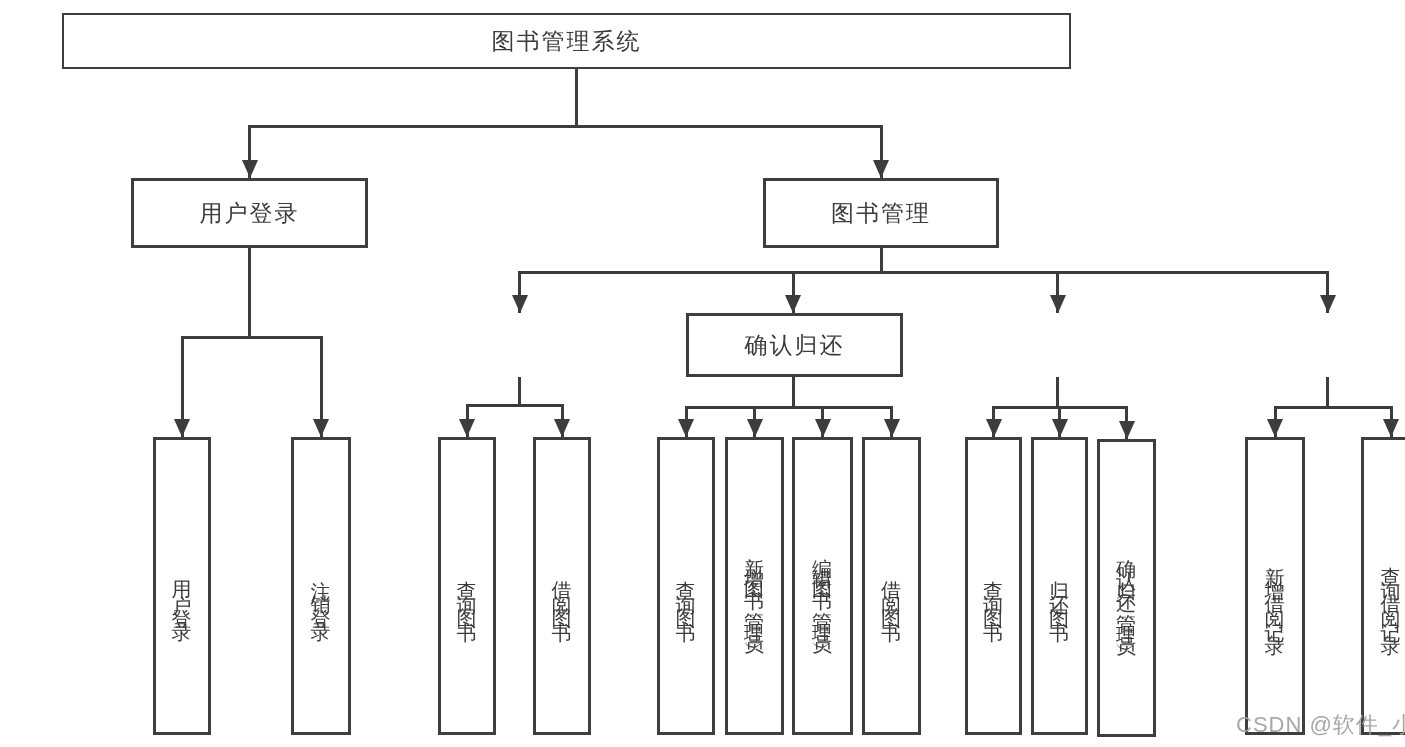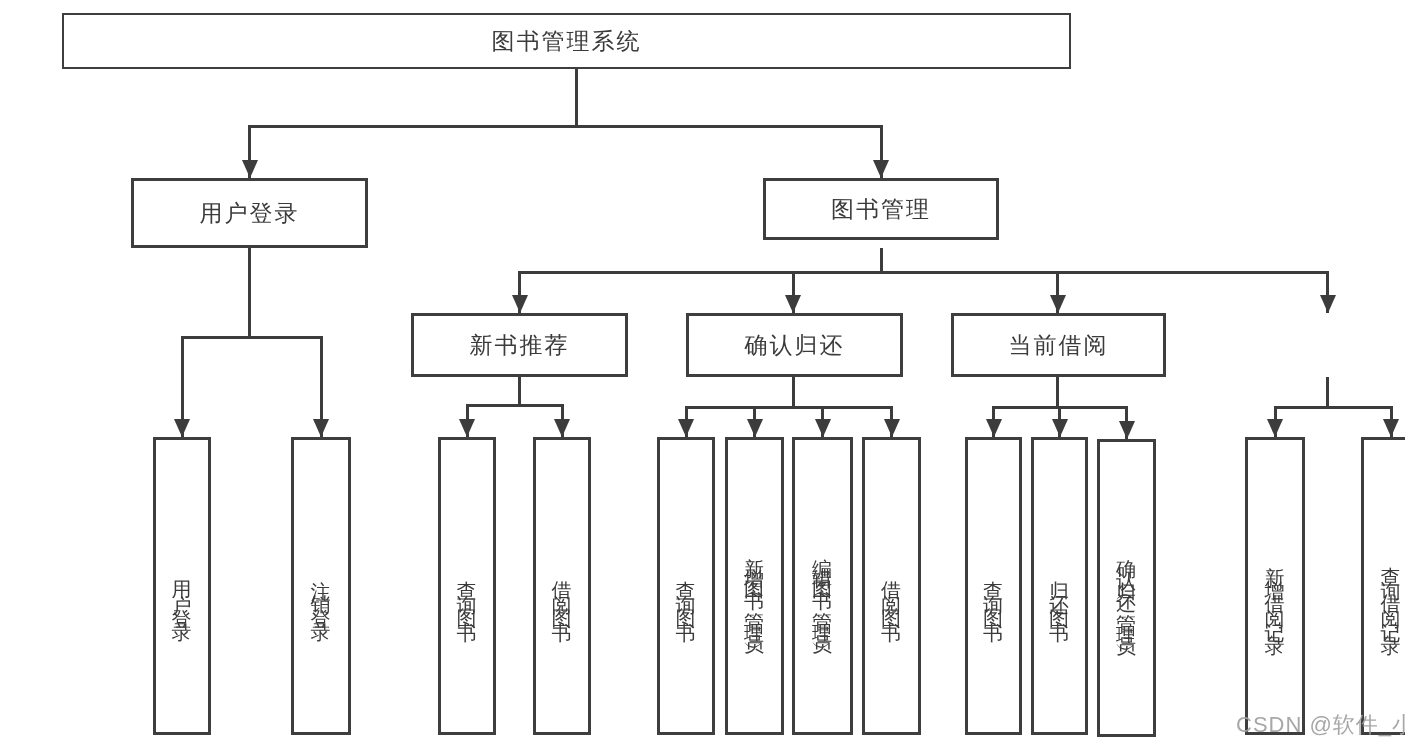--- a/index.html
+++ b/index.html
@@ -84,32 +84,26 @@
       <div class="arrow" style="left: 1335px; top: 419px;"></div>
     </div>
 
   <div class="box root" style="left:14px;top:13px;width:1009px;height:56px">
     <span class="hlabel">图书管理系统</span>
   </div>
 
   <div class="box" style="left:83px;top:178px;width:237px;height:70px">
     <span class="hlabel">用户登录</span>
   </div>
-  <div class="box" style="left:715px;top:178px;width:236px;height:62px">
+  <div class="box" style="left:715px;top:178px;width:236px;height:70px">
     <span class="hlabel">图书管理</span>
   </div>
 
-  <div class="box" style="left:363px;top:313px;width:217px;height:64px">
-    <span class="hlabel">新书推荐</span>
-  </div>
   <div class="box" style="left:638px;top:313px;width:217px;height:64px">
     <span class="hlabel">确认归还</span>
-  </div>
-  <div class="box" style="left:903px;top:313px;width:215px;height:64px">
-    <span class="hlabel">当前借阅</span>
   </div>
 
   <div class="box" style="left:105px;top:437px;width:58px;height:298px">
     <span class="vtext">用户登录</span>
   </div>
   <div class="box" style="left:243px;top:437px;width:60px;height:298px">
     <span class="vtext">注销登录</span>
   </div>
 
   <div class="box" style="left:390px;top:437px;width:58px;height:298px">

